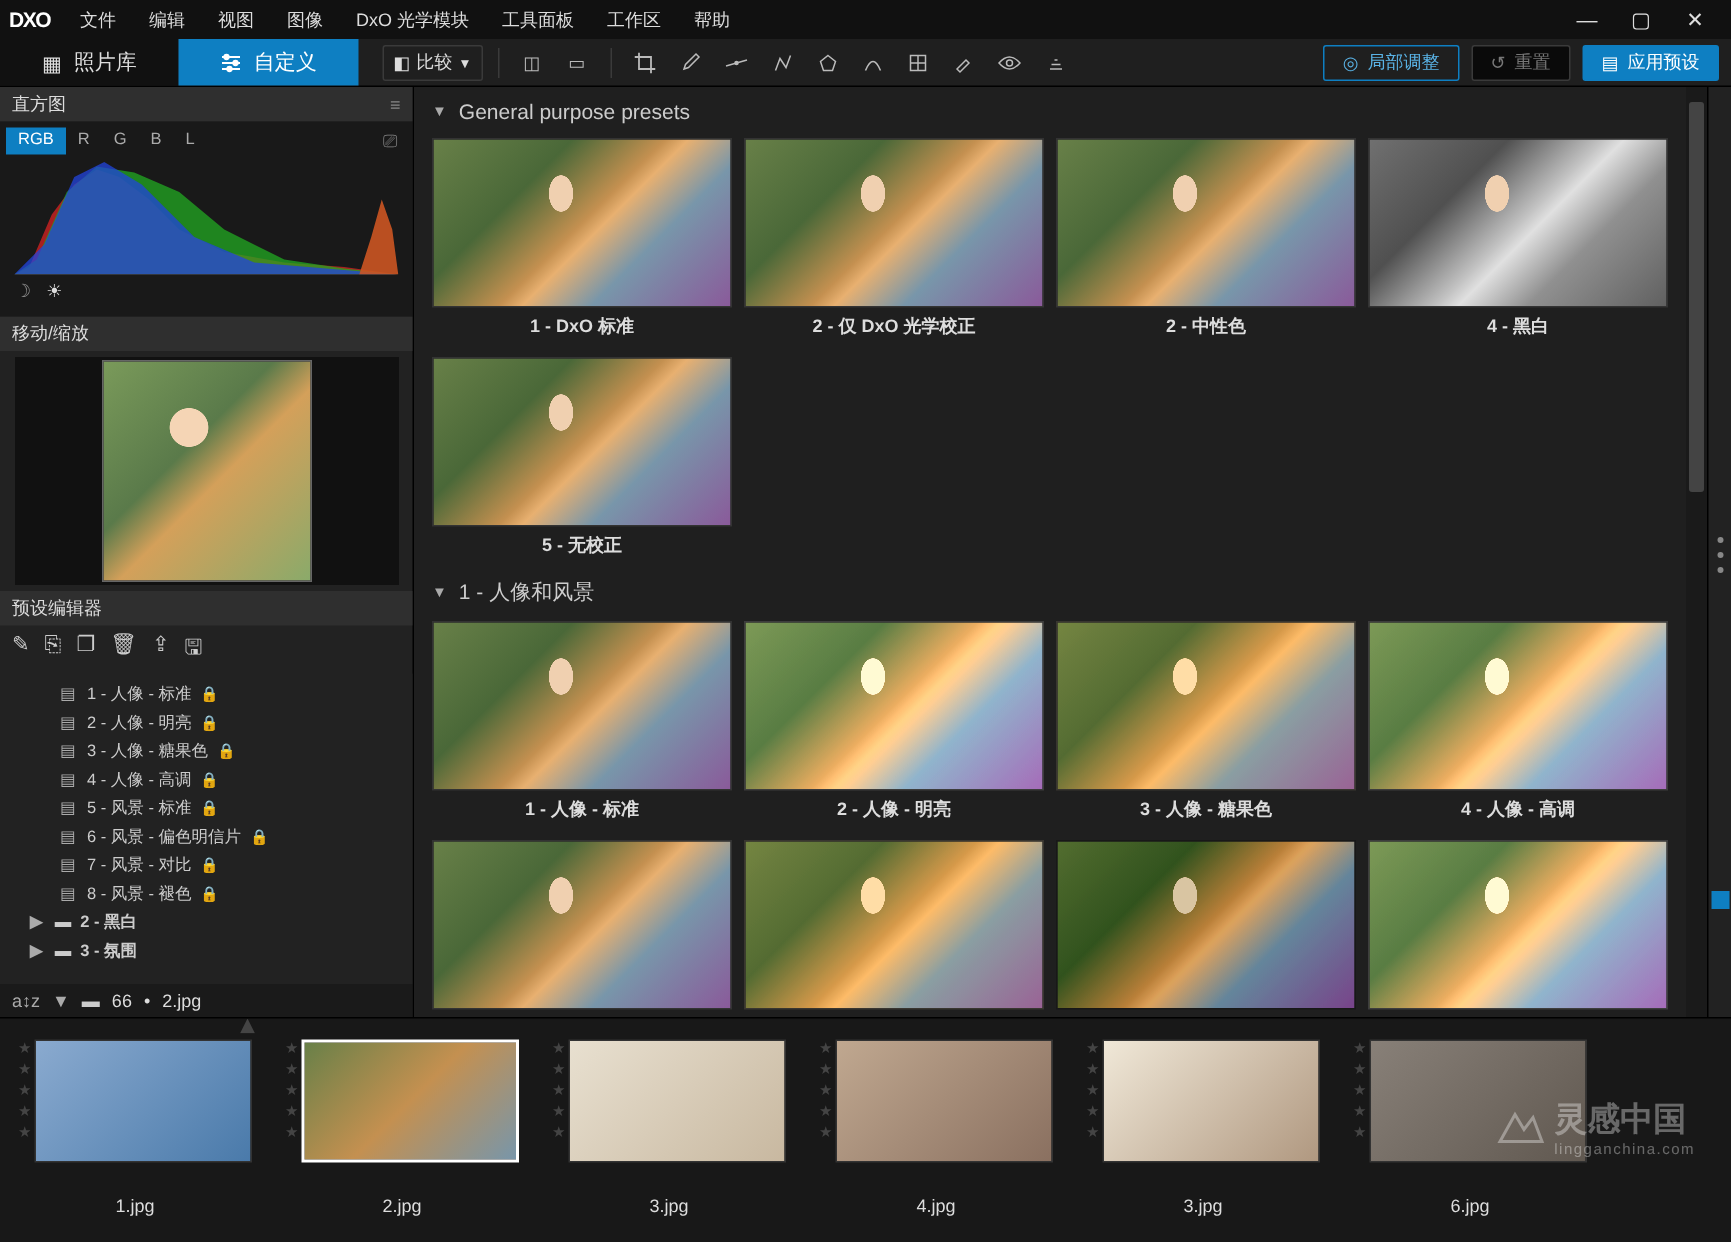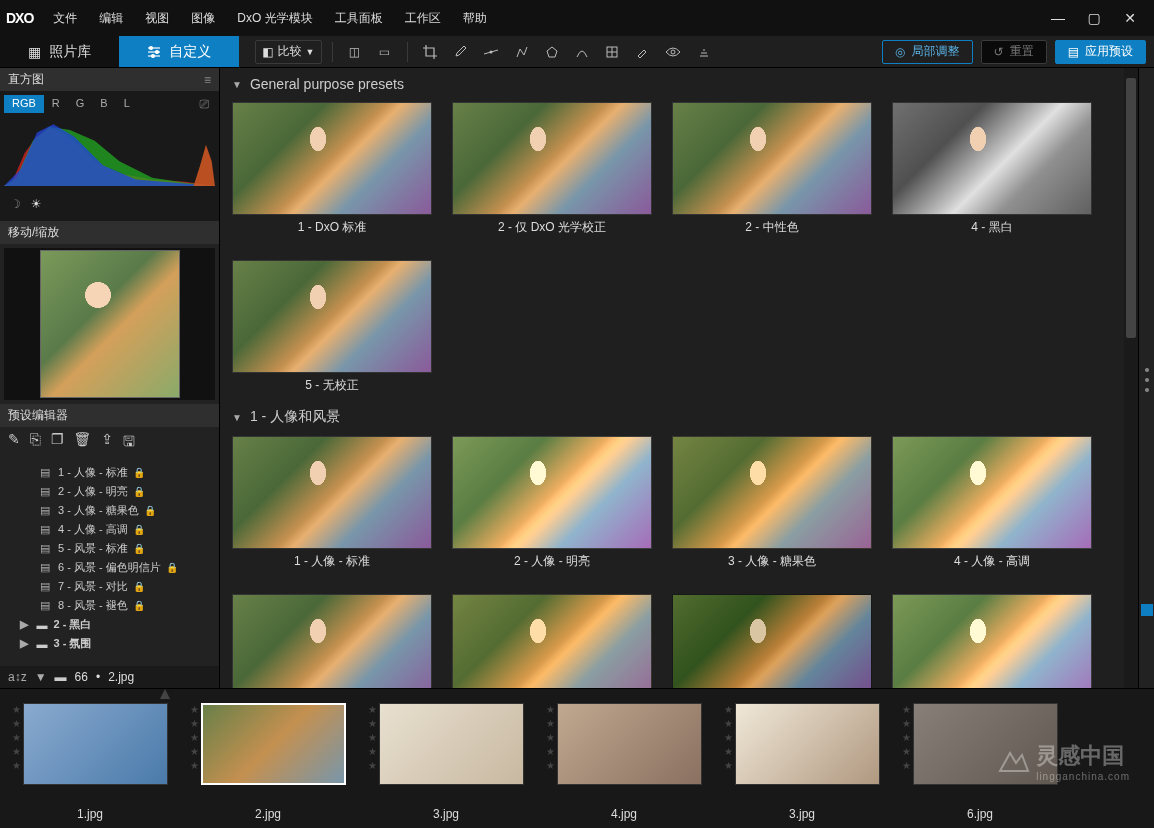--- a/index.html
+++ b/index.html
@@ -1,18 +1,18 @@
 <!DOCTYPE html>
 <html><head>
 <meta charset="utf-8">
 <style>
 * { margin: 0; padding: 0; box-sizing: border-box; font-family: "Segoe UI", "Microsoft YaHei", sans-serif; }
 body { background: #1b1b1b; color: #ddd; width: 1154px; height: 828px; overflow: hidden; font-size: 12px; }
 
-.titlebar { height: 26px; background: #111; display: flex; align-items: center; padding: 18px 6px; }
+.titlebar { height: 26px; background: #111; display: flex; align-items: center; padding: 8px 6px; }
 .logo { font-family: Arial; font-weight: bold; letter-spacing: -1px; color: #fff; font-size: 14px; margin-right: 10px; }
 .menu { display: flex; gap: 2px; }
 .menu-item { padding: 4px 10px; color: #ddd; cursor: pointer; }
 .window-controls { margin-left: auto; display: flex; gap: 12px; padding-right: 6px; }
 .window-controls span { width: 24px; text-align: center; color: #ddd; cursor: pointer; font-size: 14px; }
 
 .mainbar { height: 32px; background: #1f1f1f; display: flex; align-items: stretch; border-bottom: 1px solid #000; }
 .modebtn { display: flex; align-items: center; justify-content: center; gap: 8px; padding: 0 28px; font-size: 14px; }
 .modebtn.lib { background: #111; }
 .modebtn.custom { background: #0e7fc2; color: #fff; }
@@ -22,21 +22,21 @@
 .tbtn-group { display: flex; align-items: center; gap: 4px; border: 1px solid #3a3a3a; border-radius: 2px; padding: 0 6px; height: 24px; }
 .divider-v { width: 1px; height: 20px; background: #3a3a3a; margin: 0 4px; }
 .toolbar-right { margin-left: auto; display: flex; align-items: center; gap: 8px; padding-right: 8px; }
 .pillbtn { display: flex; align-items: center; gap: 6px; border: 1px solid #3a3a3a; padding: 2px 12px; border-radius: 2px; color: #ccc; height: 24px; }
 .pillbtn.blue { border-color: #0e7fc2; color: #5ab3e6; }
 .pillbtn.dark { background: #0a0a0a; }
 .pillbtn.apply { background: #0e7fc2; color: #fff; border-color: #0e7fc2; }
 
 .workspace { display: flex; height: calc(828px - 26px - 32px - 150px); }
 
-.left-panel { width: 220px; background: #222; display: flex; flex-direction: column; border-right: 1px solid #000; }
+.left-panel { width: 276px; background: #222; display: flex; flex-direction: column; border-right: 1px solid #000; }
 .panel-header { background: #2f2f2f; padding: 3px 8px; font-size: 12px; color: #ddd; display: flex; align-items: center; justify-content: space-between; }
 .histo-box { height: 130px; background: #191919; position: relative; padding: 4px; }
 .histo-tabs { display: flex; gap: 0; }
 .histo-tab { padding: 2px 8px; color: #aaa; cursor: pointer; font-size: 11px; }
 .histo-tab.active { background: #0e7fc2; color: #fff; }
 .histo-svg { width: 100%; height: 80px; }
 .histo-icons { display: flex; gap: 10px; padding: 4px 6px; }
 .nav-preview { padding: 4px; display: flex; justify-content: center; }
 .nav-img { width: 140px; height: 148px; background: linear-gradient(135deg,#7a9a5a 0%, #5a7a4a 40%, #d4a05a 55%, #8aaa6a 100%); border: 1px solid #666; position: relative; }
 .nav-img::after { content: ""; position: absolute; top: 20%; left: 30%; width: 40px; height: 50px; background: radial-gradient(circle at 40% 30%, #f5d5b5 30%, transparent 31%); }
@@ -46,21 +46,21 @@
 .tree-item { display: flex; align-items: center; gap: 6px; padding: 2px 4px 2px 40px; color: #ccc; font-size: 11px; }
 .tree-item .ticon { width: 12px; color: #aaa; }
 .tree-item.folder { padding-left: 20px; font-weight: bold; }
 .tree-item .arrow { color: #aaa; margin-right: 2px; }
 .lock { color: #888; font-size: 10px; }
 .bottom-filter { display: flex; align-items: center; gap: 8px; padding: 4px 8px; background: #1a1a1a; }
 
 .center-panel { flex: 1; background: #1f1f1f; overflow-y: auto; padding: 4px 0; position: relative; }
 .section-header { display: flex; align-items: center; gap: 8px; padding: 4px 12px; color: #ccc; font-size: 14px; }
 .section-header .tri { color: #aaa; font-size: 10px; }
-.preset-grid { display: flex; flex-wrap: wrap; gap: 20px; padding: 6px 12px; }
+.preset-grid { display: flex; flex-wrap: wrap; gap: 8px; padding: 6px 12px; font-weight: bold; }
 .preset-item { width: 200px; display: flex; flex-direction: column; align-items: center; }
 .preset-thumb { width: 200px; height: 113px; background: linear-gradient(135deg, #688048 0%, #4a6838 30%, #c49050 50%, #e8b070 55%, #7896aa 70%, #8a5a9a 100%); border: 1px solid #333; position: relative; overflow: hidden; }
 .preset-thumb.bw { background: linear-gradient(135deg, #707070 0%, #505050 30%, #c0c0c0 50%, #e0e0e0 55%, #909090 70%, #606060 100%); }
 .preset-thumb.bright { filter: brightness(1.2); }
 .preset-thumb.drk { filter: contrast(1.3) brightness(0.85); }
 .preset-thumb.warm { filter: sepia(0.3) saturate(1.4); }
 .preset-thumb::before { content: ""; position: absolute; top: 15px; left: 60px; width: 50px; height: 60px; background: radial-gradient(ellipse 40% 50% at 50% 35%, #f0d0b0 40%, transparent 41%); }
 .preset-label { padding: 4px 0; color: #ddd; font-size: 12px; text-align: center; }
 .center-scrollbar { position: absolute; right: 0; top: 0; bottom: 0; width: 14px; background: #1a1a1a; }
 .center-scrollbar .sthumb { position: absolute; top: 10px; left: 2px; right: 2px; height: 260px; background: #444; border-radius: 2px; }

